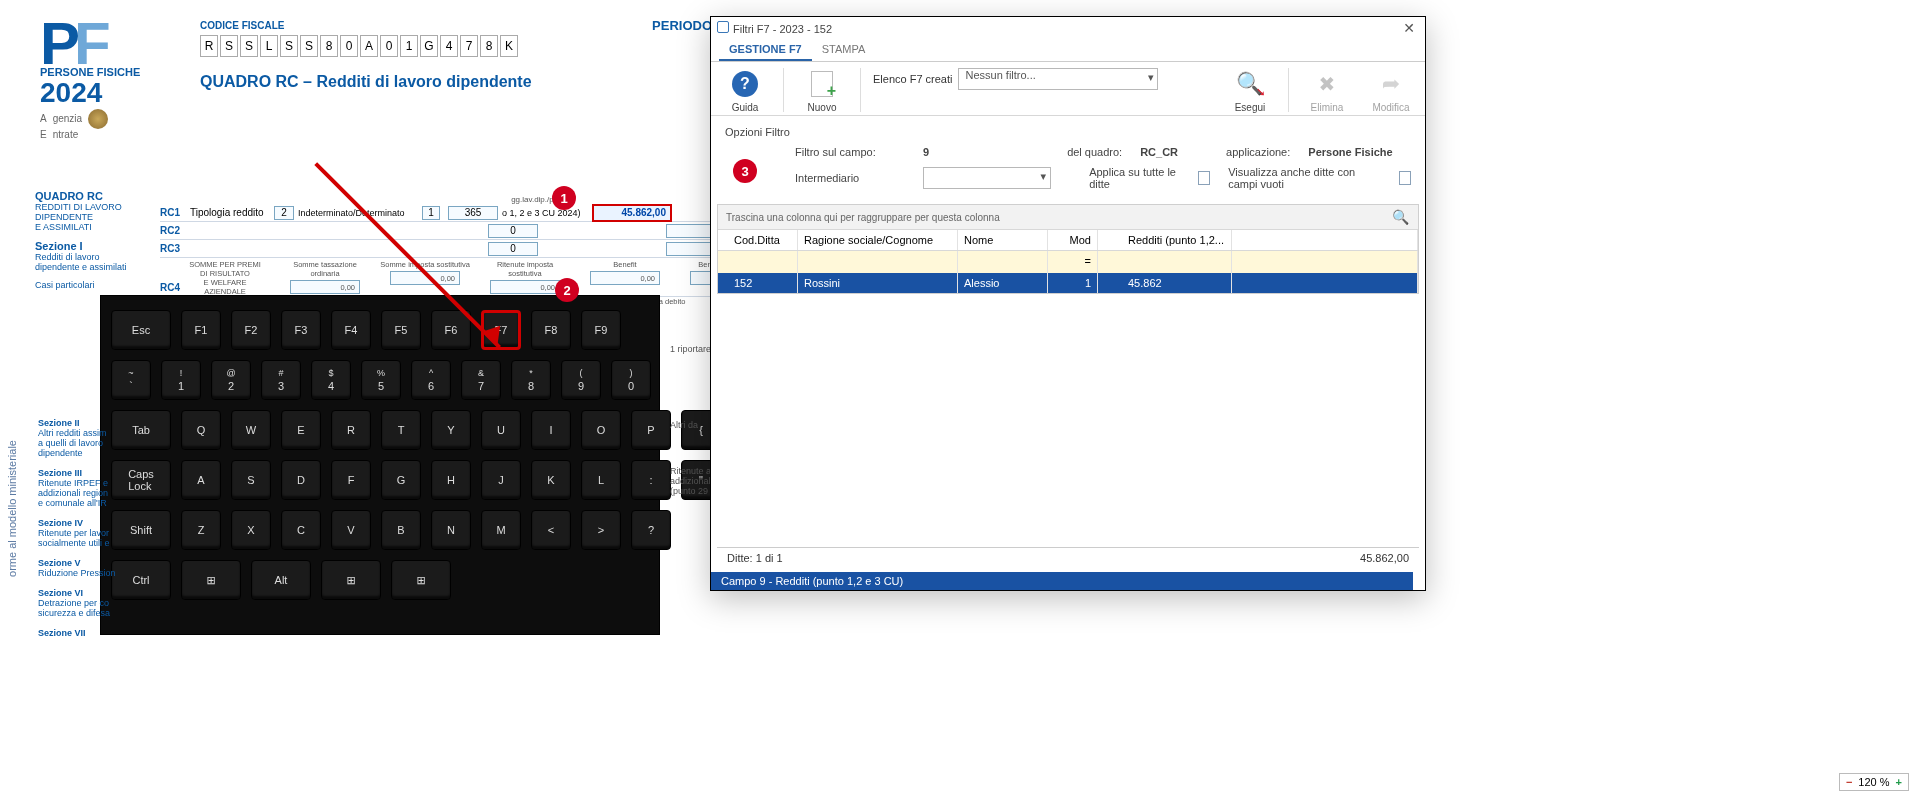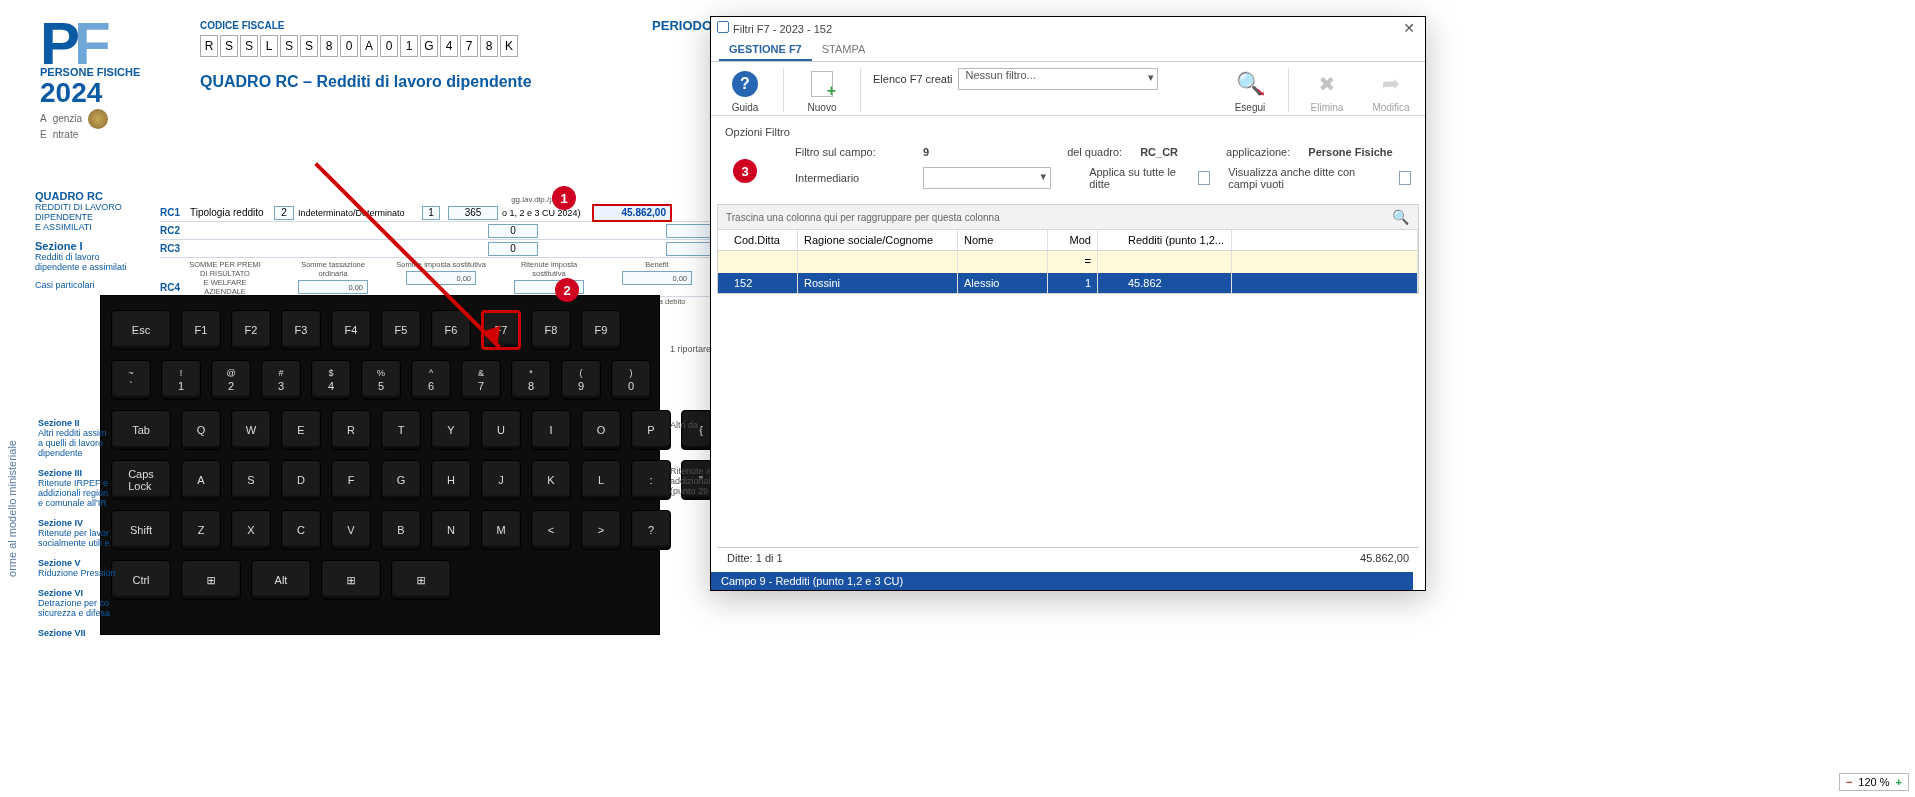--- a/index.html
+++ b/index.html
@@ -176,21 +176,21 @@
     </div>
     <div class="row">
       <span class="rc">RC3</span>
         <span style="flex:1"></span>
       <span class="cell" style="width:50px;justify-content:center">0</span>
       <span style="width:120px"></span>
       <span class="cell" style="width:80px">0,00</span>
     </div>
     <div class="row" style="height:auto;align-items:flex-end;padding-top:2px">
       <span class="rc" style="align-self:flex-start;margin-top:22px">RC4</span>
-      <div style="display:flex;gap:18px;flex:1" id="rc4labels">
+      <div style="display:flex;gap:10px;flex:1" id="rc4labels">
           <div style="font-size: 7.5px; color: rgb(85, 85, 85); text-align: center; white-space: pre-line; width: 90px;">SOMME PER PREMI
 DI RISULTATO
 E WELFARE
 AZIENDALE</div>
           <div style="font-size: 7.5px; color: rgb(85, 85, 85); text-align: center; white-space: pre-line; width: 90px;">Somme tassazione ordinaria<div class="cell" style="width: 70px; margin-top: 2px;">0,00</div></div>
           <div style="font-size: 7.5px; color: rgb(85, 85, 85); text-align: center; white-space: pre-line; width: 90px;">Somme imposta sostitutiva<div class="cell" style="width: 70px; margin-top: 2px;">0,00</div></div>
           <div style="font-size: 7.5px; color: rgb(85, 85, 85); text-align: center; white-space: pre-line; width: 90px;">Ritenute imposta sostitutiva<div class="cell" style="width: 70px; margin-top: 2px;">0,00</div></div>
           <div style="font-size: 7.5px; color: rgb(85, 85, 85); text-align: center; white-space: pre-line; width: 90px;">Benefit<div class="cell" style="width: 70px; margin-top: 2px;">0,00</div></div>
           <div style="font-size: 7.5px; color: rgb(85, 85, 85); text-align: center; white-space: pre-line; width: 90px;">Benefit a tassaz<div class="cell" style="width: 70px; margin-top: 2px;">0,00</div></div>
         </div>

